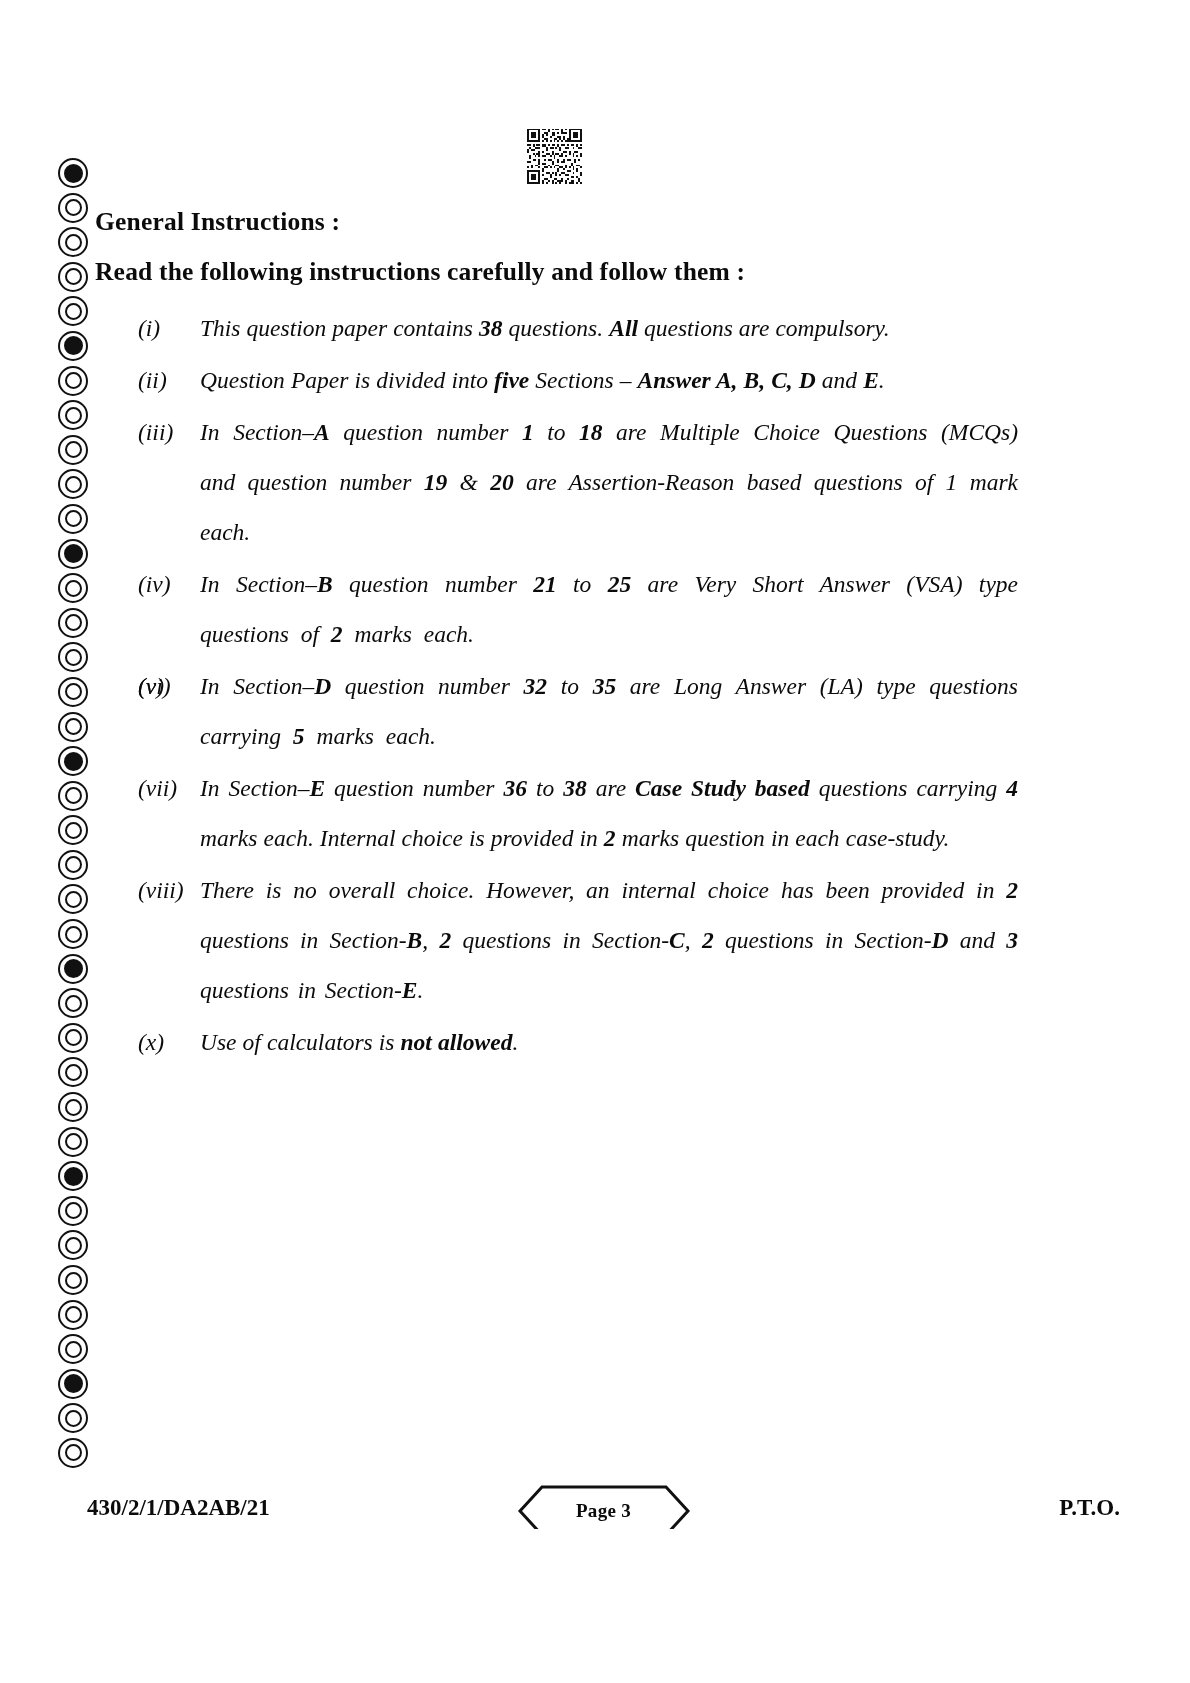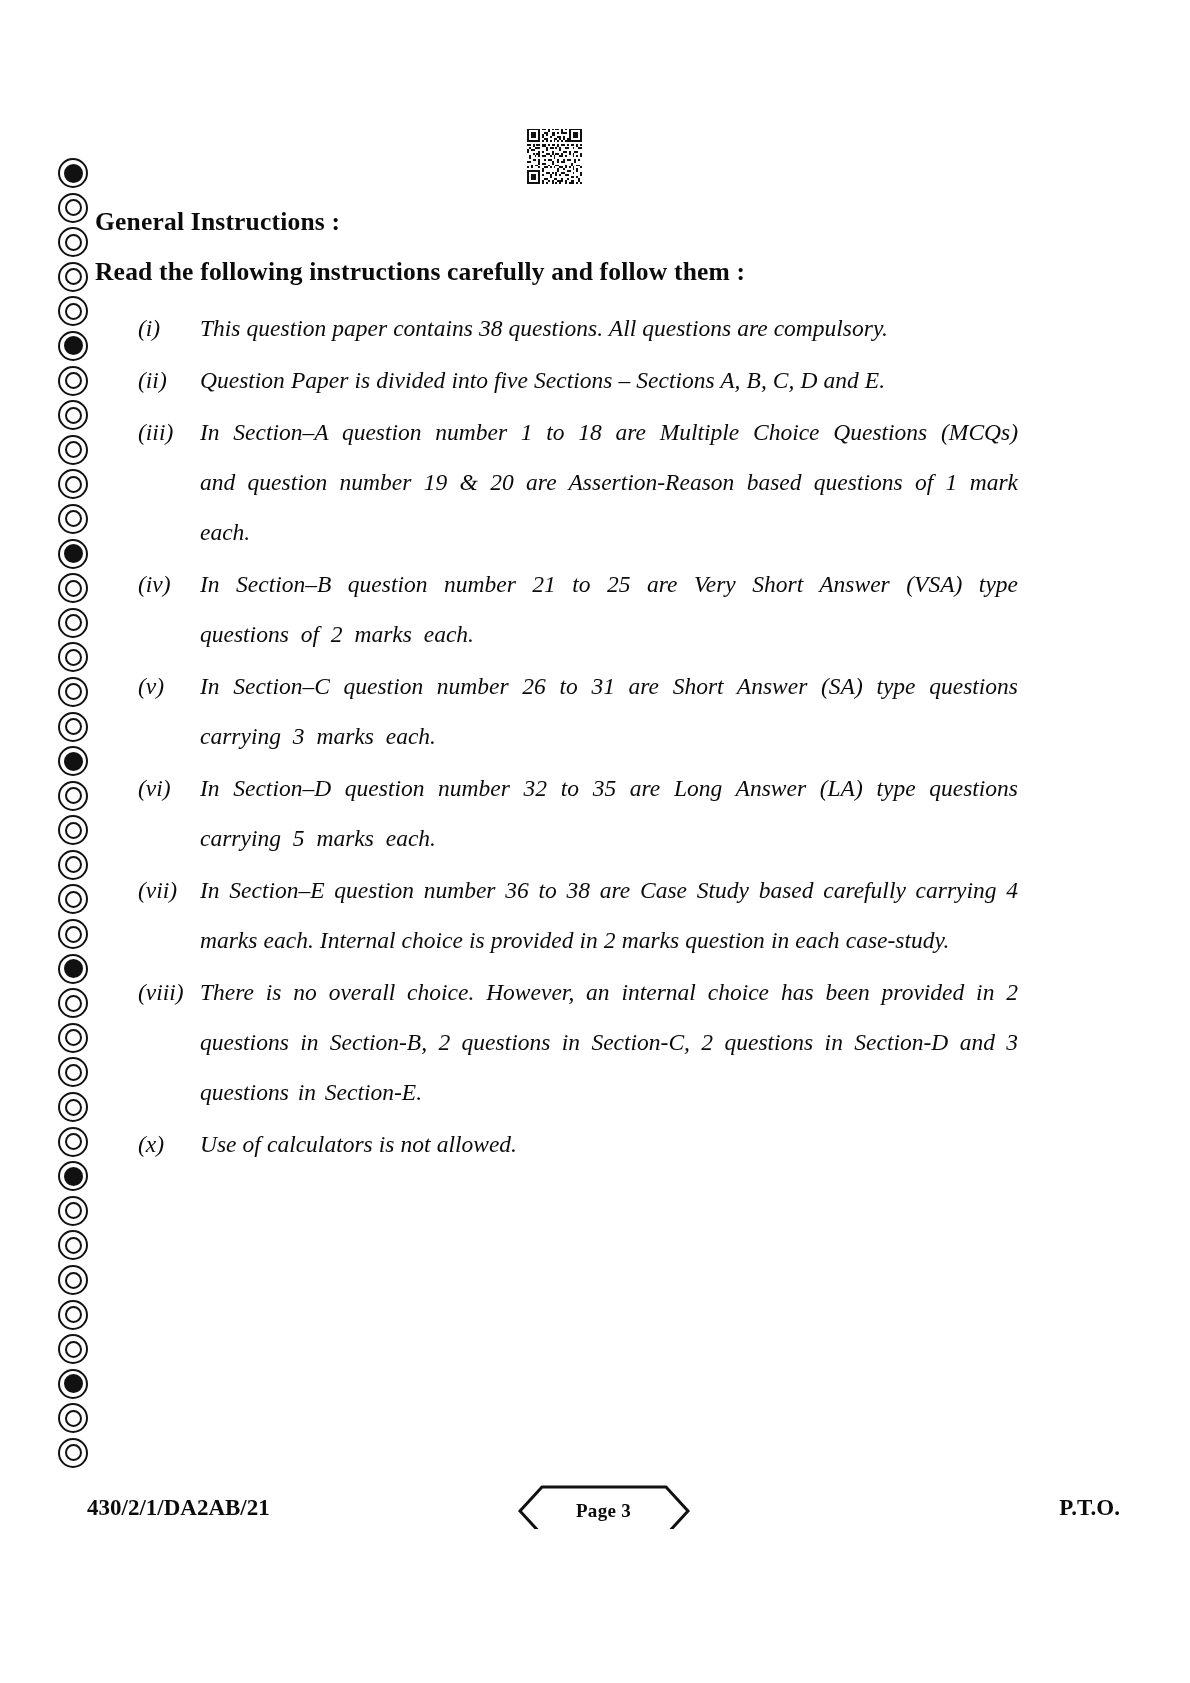--- a/index.html
+++ b/index.html
@@ -104,21 +104,21 @@
   .marker {
     position: absolute;
     left: 0;
     top: 0;
     font-style: italic;
     font-size: 23.5px;
     word-spacing: normal;
     white-space: nowrap;
   }
   .item b {
-    font-weight: normal;
+    font-weight: bold;
     font-style: italic;
   }
 
   
   .footer {
     position: absolute;
     left: 87px;
     right: 70px;
     top: 1495px;
     height: 40px;
@@ -373,26 +373,26 @@
       </g>
     </svg>
   </div>
 
   <div class="heading" id="gen-instructions">General Instructions :</div>
 
   <div class="heading" id="read-following">Read the following instructions carefully and follow them :</div>
 
   <div class="instructions" id="instruction-list">
       <div class="item tight"><span class="marker">(i)</span><span><span>This question paper contains </span><b>38</b><span> questions. </span><b>All</b><span> questions are compulsory.</span></span></div>
-      <div class="item tight"><span class="marker">(ii)</span><span><span>Question Paper is divided into </span><b>five</b><span> Sections – </span><b>Sections A, B, C, D</b><span> and </span><b>E</b><span>.</span></span></div>
+      <div class="item tight"><span class="marker">(ii)</span><span><span>Question Paper is divided into </span><b>five</b><span> Sections – </span><b>Answer A, B, C, D</b><span> and </span><b>E</b><span>.</span></span></div>
       <div class="item loose"><span class="marker">(iii)</span><span><span>In Section–</span><b>A</b><span> question number </span><b>1</b><span> to </span><b>18</b><span> are Multiple Choice Questions (MCQs) and question number </span><b>19</b><span> &amp; </span><b>20</b><span> are Assertion-Reason based questions of 1 mark each.</span></span></div>
       <div class="item loose"><span class="marker">(iv)</span><span><span>In Section–</span><b>B</b><span> question number </span><b>21</b><span> to </span><b>25</b><span> are Very Short Answer (VSA) type questions of </span><b>2</b><span> marks each.</span></span></div>
-      <div class="item loose"><span class="marker">(v)</span><span><span>In Section–</span><b>C</b><span> question number </span><b>26</b><span> to </span><b>31</b><span> are Short Answer (SA) type questions carrying </span><b>3</b><span> marks each.</span></span></div>
+      <div class="item loose"><span class="marker">(v)</span></div>
       <div class="item loose"><span class="marker">(vi)</span><span><span>In Section–</span><b>D</b><span> question number </span><b>32</b><span> to </span><b>35</b><span> are Long Answer (LA) type questions carrying </span><b>5</b><span> marks each.</span></span></div>
-      <div class="item tight"><span class="marker">(vii)</span><span><span>In Section–</span><b>E</b><span> question number </span><b>36</b><span> to </span><b>38</b><span> are </span><b>Case Study based</b><span> carefully carrying </span><b>4</b><span> marks each. Internal choice is provided in </span><b>2</b><span> marks question in each case-study.</span></span></div>
+      <div class="item tight"><span class="marker">(vii)</span><span><span>In Section–</span><b>E</b><span> question number </span><b>36</b><span> to </span><b>38</b><span> are </span><b>Case Study based</b><span> questions carrying </span><b>4</b><span> marks each. Internal choice is provided in </span><b>2</b><span> marks question in each case-study.</span></span></div>
       <div class="item loose2"><span class="marker">(viii)</span><span><span>There is no overall choice. However, an internal choice has been provided in </span><b>2</b><span> questions in Section-</span><b>B</b><span>, </span><b>2</b><span> questions in Section-</span><b>C</b><span>, </span><b>2</b><span> questions in Section-</span><b>D</b><span> and </span><b>3</b><span> questions in Section-</span><b>E</b><span>.</span></span></div>
       <div class="item tight"><span class="marker">(x)</span><span><span>Use of calculators is </span><b>not allowed</b><span>.</span></span></div>
     </div>
 
   <div class="footer">
     <div class="paper-code">430/2/1/DA2AB/21</div>
 
     <div class="page-badge">
       <svg class="hexline" viewBox="0 0 176 56" width="176" height="56" aria-hidden="true">
         <polygon points="26,4 150,4 172,28 150,52 26,52 4,28" fill="none" stroke="#111111" stroke-width="3"></polygon>

